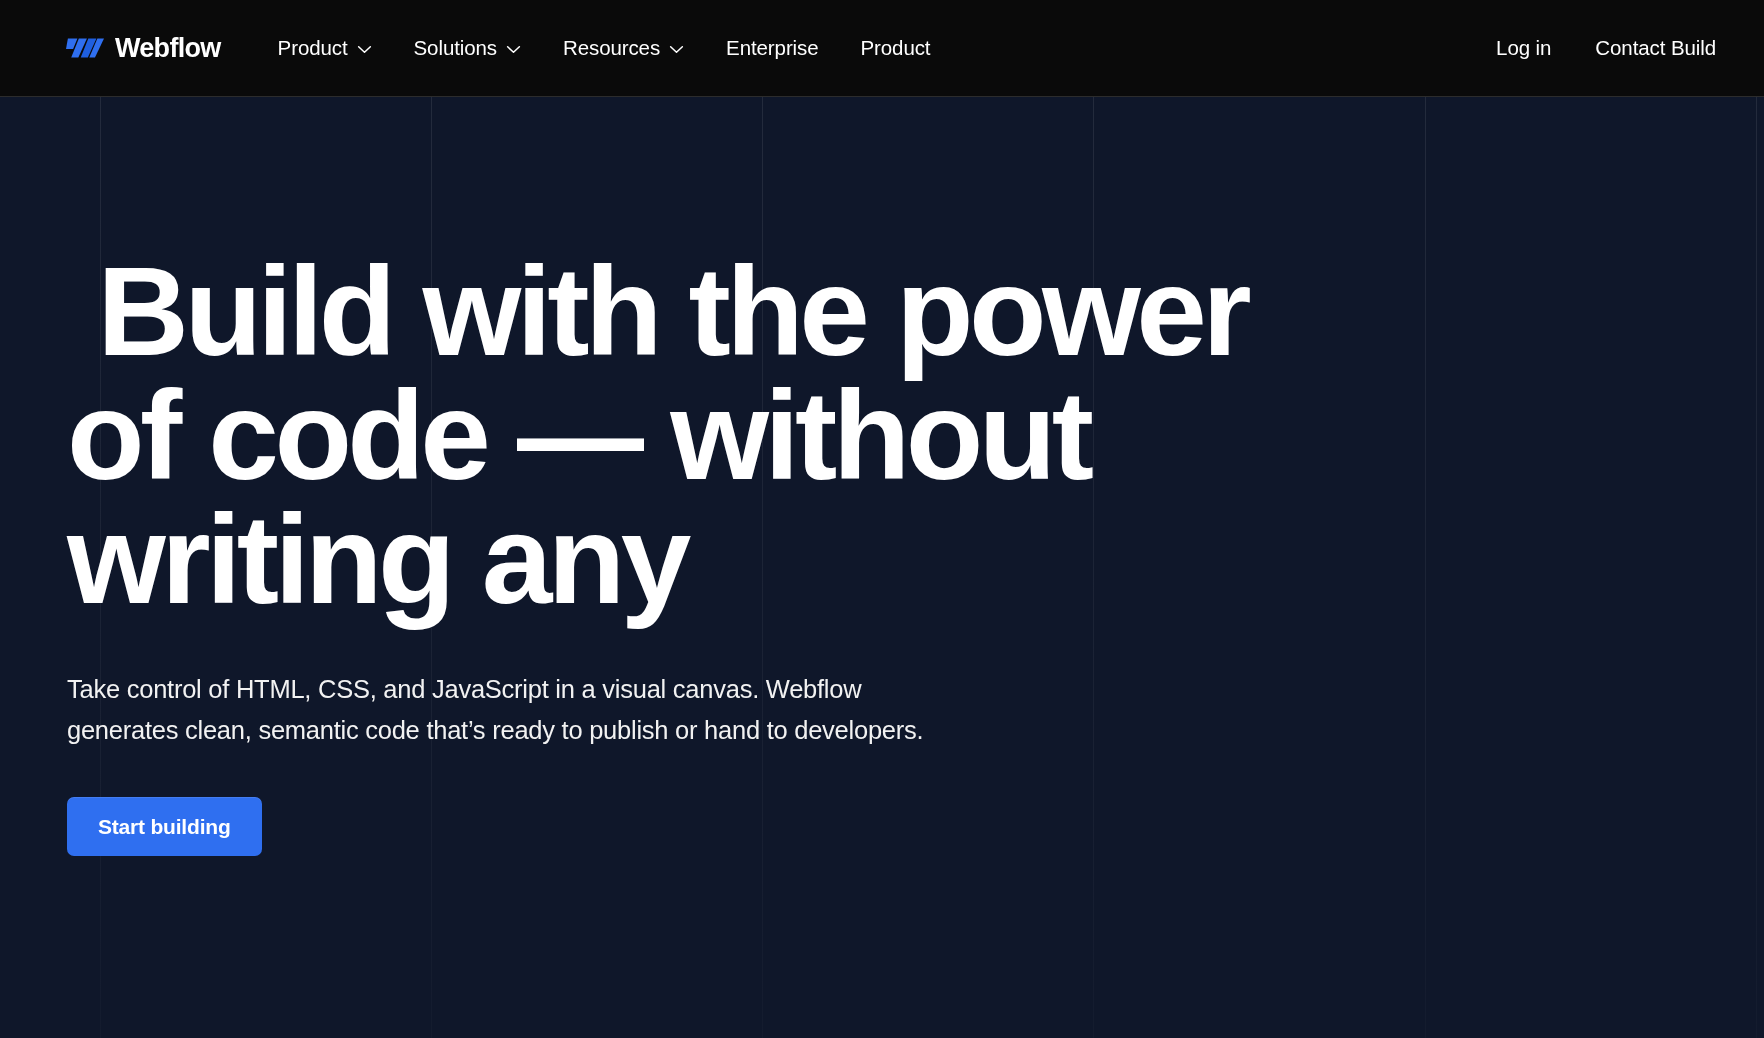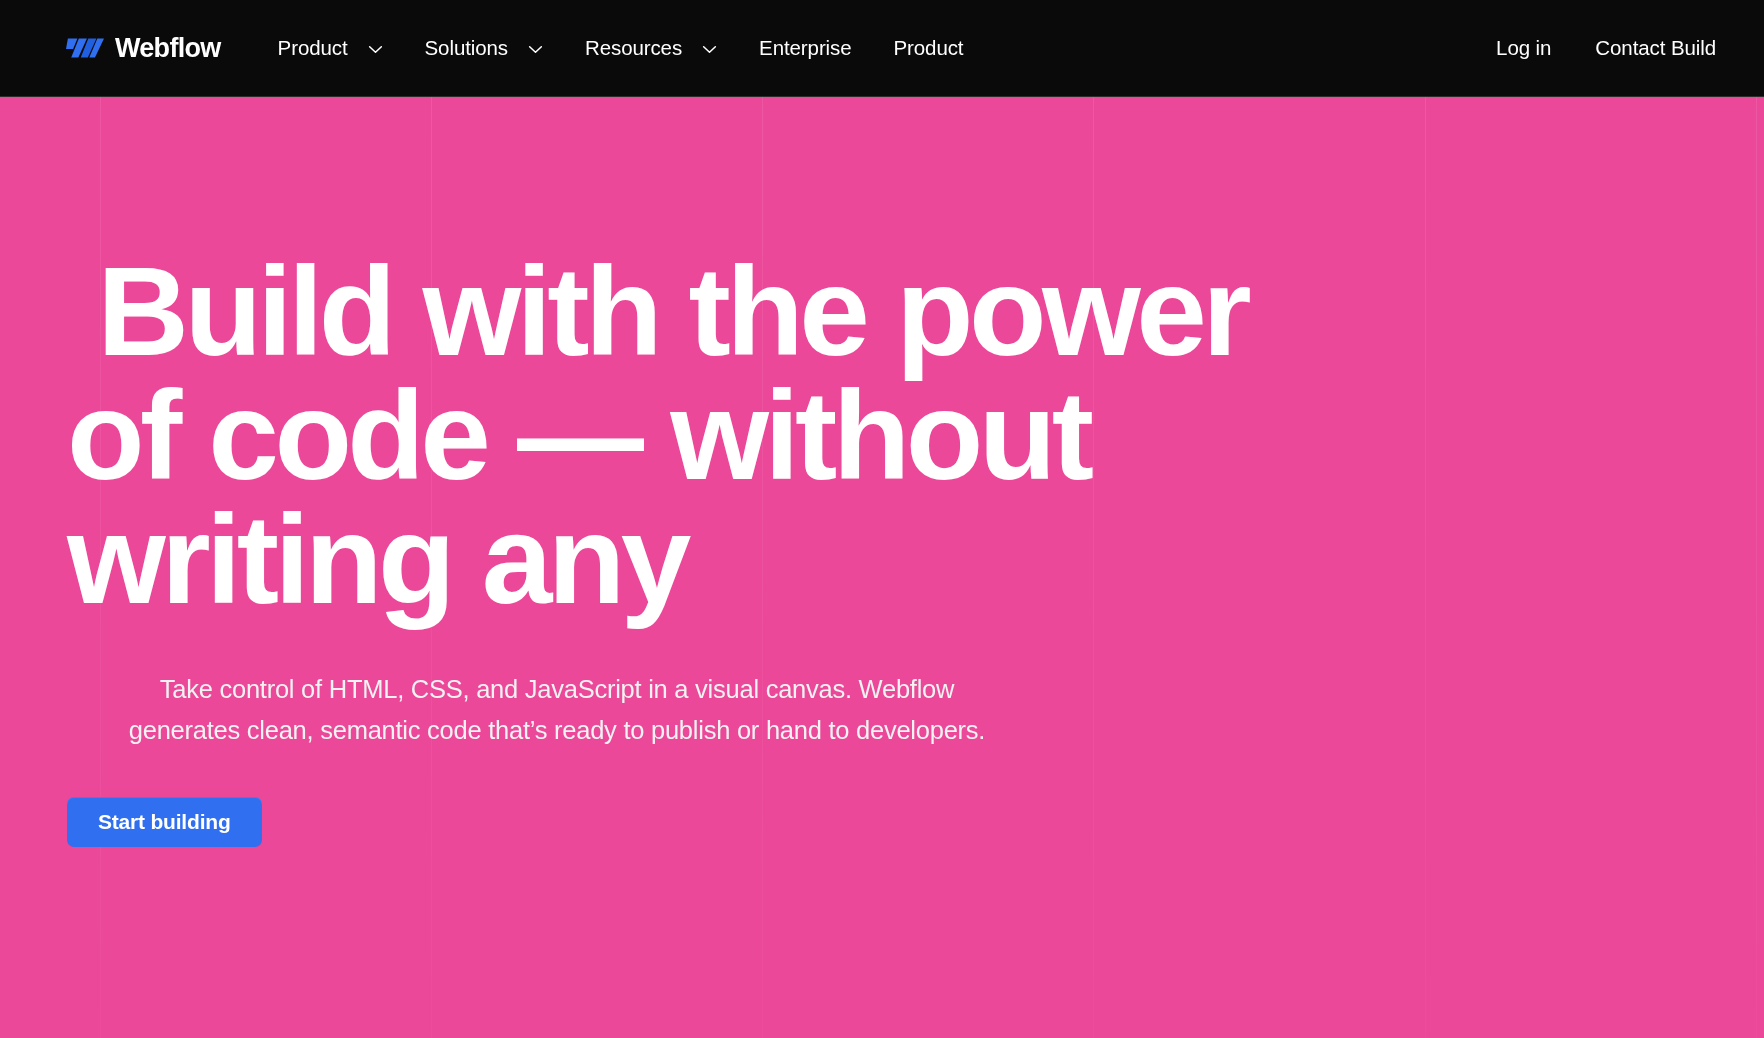--- a/index.html
+++ b/index.html
@@ -13,21 +13,21 @@
 
   body {
     font-family:"Liberation Sans", sans-serif;
     -webkit-font-smoothing:antialiased;
   }
 
   .page {
     position:relative;
     width:1764px;
     height:1038px;
-    background:#ec4899;
+    background:#0f172a;
     overflow:hidden;
   }
 
   
   .grid-lines {
     position:absolute;
     top:97px;
     left:0;
     width:1764px;
     height:941px;
@@ -79,21 +79,21 @@
   }
 
   .nav {
     display:flex;
     align-items:center;
     gap:0px;
   }
   .nav-item {
     display:flex;
     align-items:center;
-    gap:20px;
+    gap:9px;
     color:#ffffff;
     font-size:20.5px;
     font-weight:400;
     letter-spacing:-0.1px;
     line-height:1;
     padding:10px 21px;
     cursor:pointer;
     white-space:nowrap;
     background:none;
     border:none;
@@ -134,29 +134,28 @@
   }
 
   .hero-sub {
     color:#f2f2f2;
     font-size:25.5px;
     line-height:41px;
     font-weight:400;
     letter-spacing:-0.25px;
     max-width:980px;
     margin-bottom:46px;
-    text-align:center;
   }
   .hero-sub .sub-line { display:block; }
 
   .cta {
     display:inline-flex;
     align-items:center;
     justify-content:center;
-    height:50px;
+    height:59px;
     padding:0 31px;
     border:none;
     border-radius:7px;
     background:#2f6ff0;
     color:#ffffff;
     font-family:inherit;
     font-size:21px;
     font-weight:700;
     letter-spacing:-0.2px;
     cursor:pointer;

